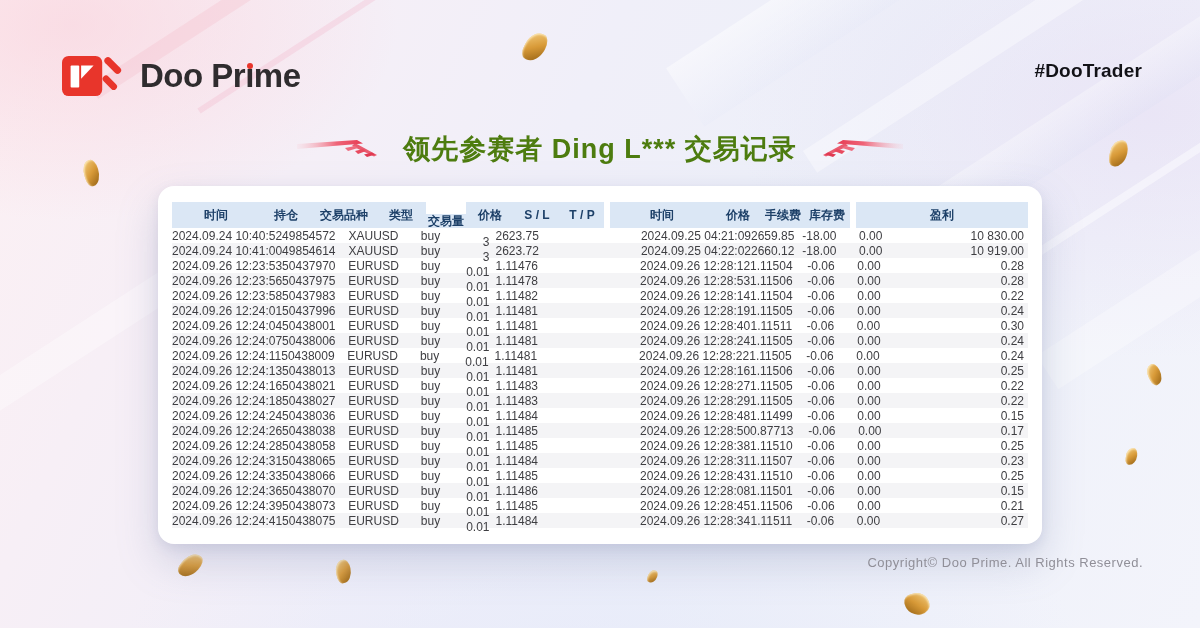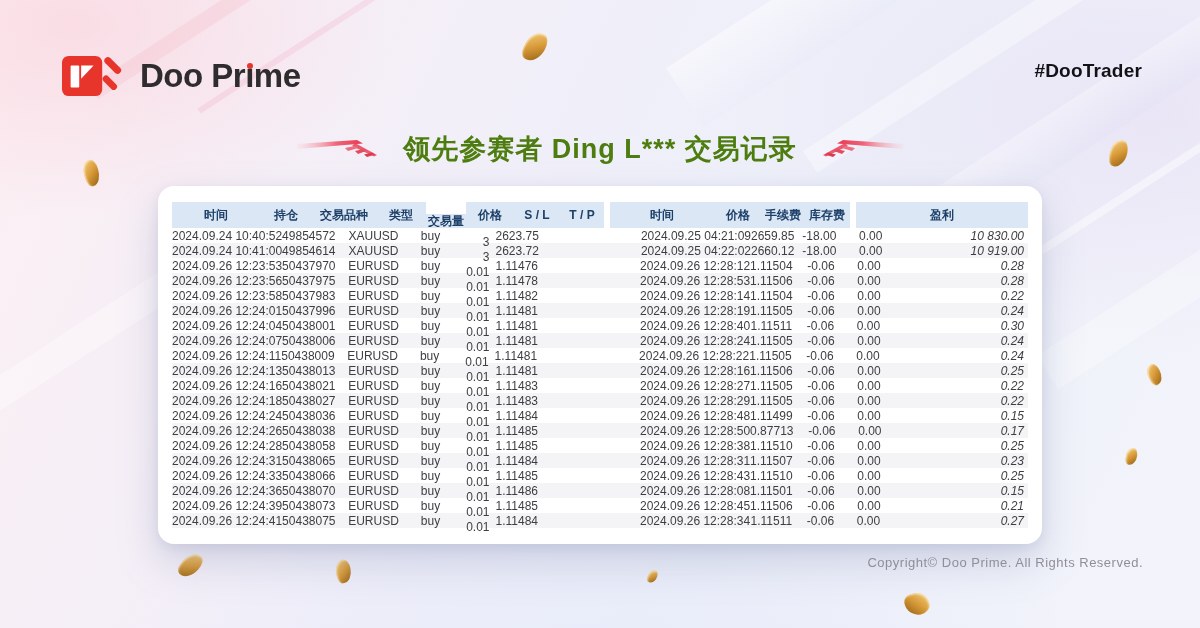--- a/index.html
+++ b/index.html
@@ -77,21 +77,21 @@
   .c-sl    { flex:0 0 46px; }
   .c-tp    { flex:0 0 44px; }
   .c-time2 { flex:0 0 104px; }
   .c-price2{ flex:0 0 48px; }
   .c-comm  { flex:0 0 42px; }
   .c-swap  { flex:0 0 46px; }
   .c-profit{ flex:1 1 auto; }
 
   .tc.c-pos, .tc.c-vol, .tc.c-price, .tc.c-price2, .tc.c-comm, .tc.c-swap, .tc.c-profit
     { justify-content:flex-end; padding-right:6px; }
-  .tc.c-profit { padding-right:4px;font-style:italic; }
+  .tc.c-profit { padding-right:4px; }
 
   
   .copyright { position:absolute; right:57px; top:555px; font-size:13px; color:#908f98; letter-spacing:0.5px; }
 </style>
 </head>
 <body>
 
 <div class="streak s1"></div>
 <div class="streak s2"></div>
 <div class="streak s3"></div>

